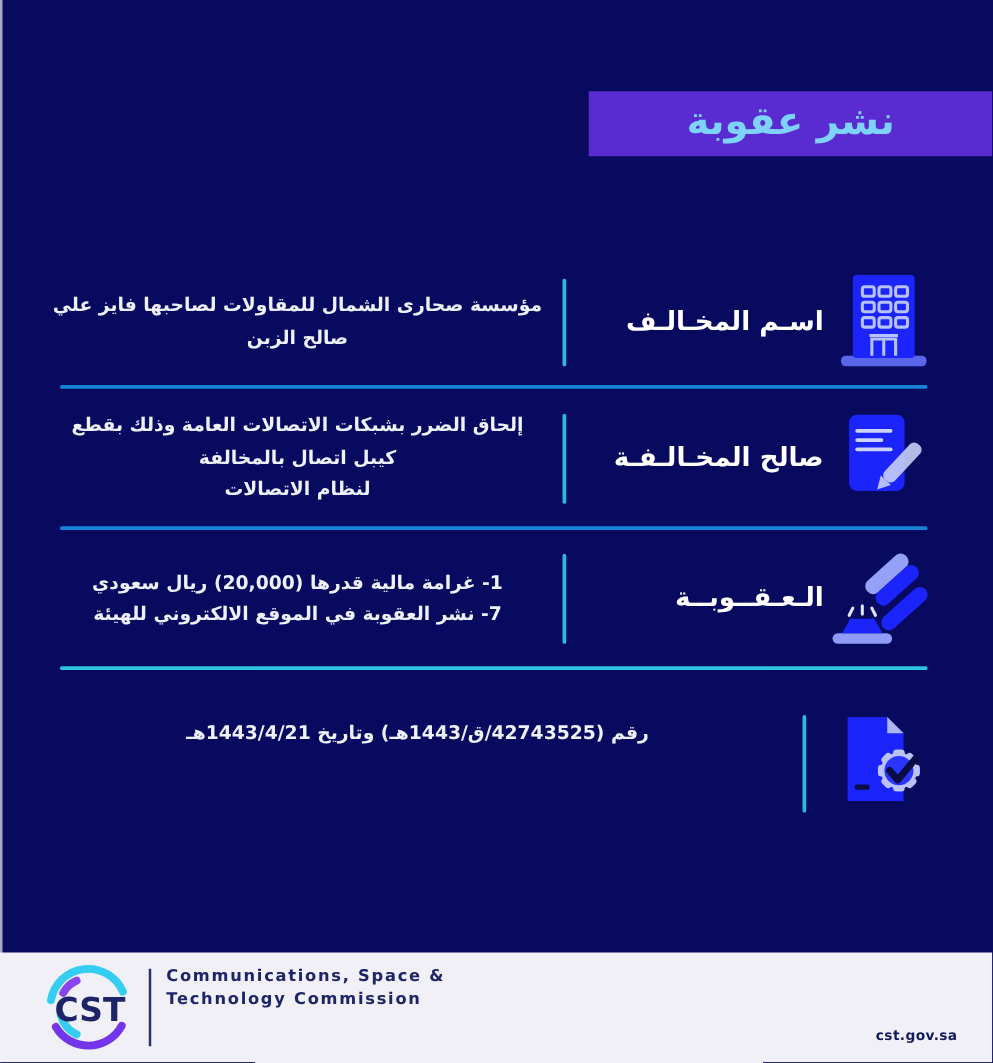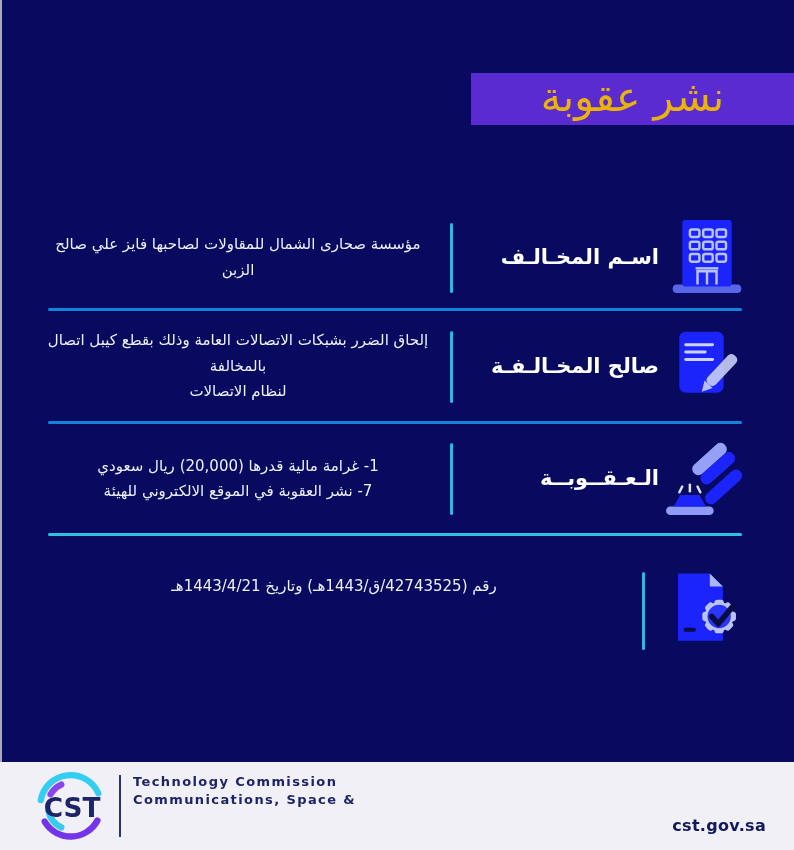--- a/index.html
+++ b/index.html
@@ -9,21 +9,21 @@
     background:#070a5e; overflow:hidden;
     font-family:"DejaVu Sans", sans-serif;
   }
   .edge-line { position:absolute; left:0; top:0; width:2px; height:850px; background:#c6c6d6; opacity:.85; }
 
   
   .banner {
     position:absolute; top:73px; right:0; width:323px; height:52px;
     background:#5a2bd0; display:flex; align-items:center; justify-content:center;
   }
-  .banner-title { color:#eab308; font-size:41px; font-weight:normal; direction:rtl; padding-bottom:5px; }
+  .banner-title { color:#7dd3fc; font-size:31px; font-weight:bold; direction:rtl; padding-bottom:5px; }
 
   
   .row {
     position:absolute; left:0; right:0; direction:rtl;
     display:flex; align-items:center; padding:0 40px;
   }
   .row1 { top:205px; height:105px; }
   .row2 { top:311px; height:111px; }
   .row3 { top:424px; height:110px; }
   .row4 { top:536px; height:150px; }
@@ -33,35 +33,35 @@
     font-weight:bold; font-size:21px; line-height:1.42; letter-spacing:.5px;
   }
   .bar { width:3px; flex:none; background:#2ab9e0; border-radius:2px; margin:0 14px; }
   .row1 .bar { height:70px; } .row2 .bar { height:72px; }
   .row3 .bar { height:72px; } .row4 .bar { height:78px; }
   .content-col {
     flex:1; text-align:center; color:#eef0fa; font-size:15px; line-height:1.7;
   }
   .row4 .content-col { position:relative; top:-24px; }
   .row4 .label-col { position:relative; top:-6px; }
-  .pre { white-space:pre-line; }
+  .pre { white-space:pre-line;font-weight:bold; }
 
   .divider { position:absolute; left:48px; width:694px; height:3px; border-radius:2px; }
   .divider-1 { top:308px; background:#1584d8; }
   .divider-2 { top:421px; background:#1584d8; }
   .divider-3 { top:533px; background:#2cc3e0; }
 
   
   .footer { position:absolute; left:0; right:0; top:762px; height:88px; background:#f0f0f6; }
   .logo-wrap { position:absolute; left:28px; top:5px; }
   .footer-divider { position:absolute; left:119px; top:13px; width:2px; height:62px; background:#2a3170; }
   .org-block { position:absolute; left:133px; top:11px; }
   .org-ar { direction:rtl; text-align:left; color:#1d2467; font-weight:bold; font-size:14.5px; margin-bottom:5px; }
   .org-en { color:#1d2467; font-weight:bold; font-size:13px; letter-spacing:1.4px; line-height:1.4; }
-  .website { position:absolute; right:28px; bottom:15px; color:#111a5e; font-weight:bold; font-size:16px; letter-spacing:.3px; }
+  .website { position:absolute; right:28px; bottom:15px; color:#111a5e; font-weight:bold; font-size:11px; letter-spacing:.3px; }
 </style>
 </head>
 <body>
 
 <div class="page">
   <div class="edge-line"></div>
 
   <div class="banner">
     <div class="banner-title">نشر عقوبة</div>
   </div>
@@ -177,18 +177,18 @@
           <path d="M13 34 A31 31 0 0 1 72 27" stroke="#35cdf2"></path>
           <path d="M23 28 A24 24 0 0 1 34 18" stroke="#8b45f0"></path>
           <path d="M71 55 A31 31 0 0 1 17 56" stroke="#7434ea"></path>
           <path d="M34 62 A24 24 0 0 1 21 46" stroke="#35cdf2"></path>
         </g>
         <text x="45" y="51" text-anchor="middle" font-family="DejaVu Sans, sans-serif" font-size="27" font-weight="bold" fill="#1d2467">CST</text>
       </svg>
     </div>
     <div class="footer-divider"></div>
     <div class="org-block">
+      <div class="org-en">Communications, Space &amp;</div>
       <div class="org-en">Technology Commission</div>
-      <div class="org-en">Communications, Space &amp;</div>
     </div>
     <div class="website">cst.gov.sa</div>
   </div>
 </div>
 
 </body></html>

